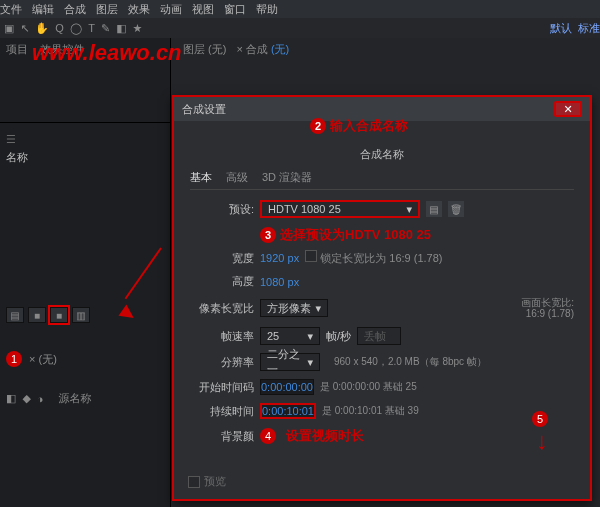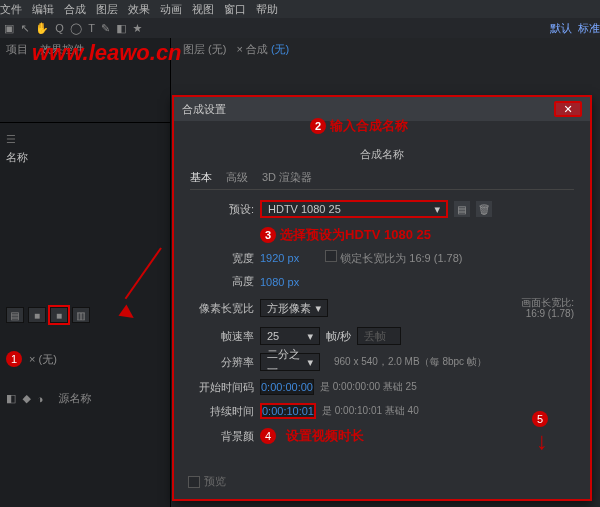--- a/index.html
+++ b/index.html
@@ -67,21 +67,21 @@
 
 .tabs-row { display: flex; gap: 14px; border-bottom: 1px solid #444; padding-bottom: 4px; margin: 8px 0 10px 0; }
 .tabs-row span { color: #8e8e8e; font-size: 11px; }
 .tabs-row span.active { color: #e0e0e0; }
 
 .select-box {
   height: 18px; background: #26282c; border: 1px solid #111;
   display: inline-flex; align-items: center; justify-content: space-between;
   padding: 0 6px; color: #c8c8c8; font-size: 11px;
 }
-.preset-box { width: 188px; border: 2px solid #c00; }
+.preset-box { width: 160px; border: 2px solid #c00; }
 .rate-box { width: 60px; }
 .res-box { width: 60px; }
 .aspect-box { width: 68px; }
 
 .dim-val { color: #3f88d9; }
 
 .iconcell { width: 16px; height: 16px; background: #3a3d42; display: inline-flex; align-items: center; justify-content: center; font-size: 10px; color: #999; }
 
 .checkbox { width: 12px; height: 12px; border: 1px solid #555; background: #26282c; display: inline-block; }
 
@@ -231,21 +231,21 @@
       <span class="iconcell">🗑</span>
     </div>
 
     <div class="anno" style="margin:0 0 6px 70px;">
       <span class="circ">3</span><span>选择预设为HDTV 1080 25</span>
     </div>
 
     <div class="row">
       <span class="lab">宽度</span>
       <span class="dim-val">1920 px</span>
-      <span style="margin-left:20px;">
+      <span style="">
         <span class="checkbox"></span>
         <span style="color:#8a8a8a;">锁定长宽比为 16:9 (1.78)</span>
       </span>
     </div>
 
     <div class="row">
       <span class="lab">高度</span>
       <span class="dim-val">1080 px</span>
     </div>
 
@@ -285,21 +285,21 @@
 
     <div class="row">
       <span class="lab">开始时间码</span>
       <span class="code-box">0:00:00:00</span>
       <span style="color:#8a8a8a; font-size:10px;">是 0:00:00:00  基础 25</span>
     </div>
 
     <div class="row">
       <span class="lab">持续时间</span>
       <span class="code-box hl">0:00:10:01</span>
-      <span style="color:#8a8a8a; font-size:10px;">是 0:00:10:01  基础 40</span>
+      <span style="color:#8a8a8a; font-size:10px;">是 0:00:10:01  基础 39</span>
     </div>
 
     <div class="row" style="margin-top:6px;">
       <span class="lab">背景颜</span>
       <span class="circ">4</span>
       <span class="anno">设置视频时长</span>
     </div>
 
     <div style="position:absolute; right:38px; bottom:44px; text-align:center;">
       <span class="circ">5</span><br>

